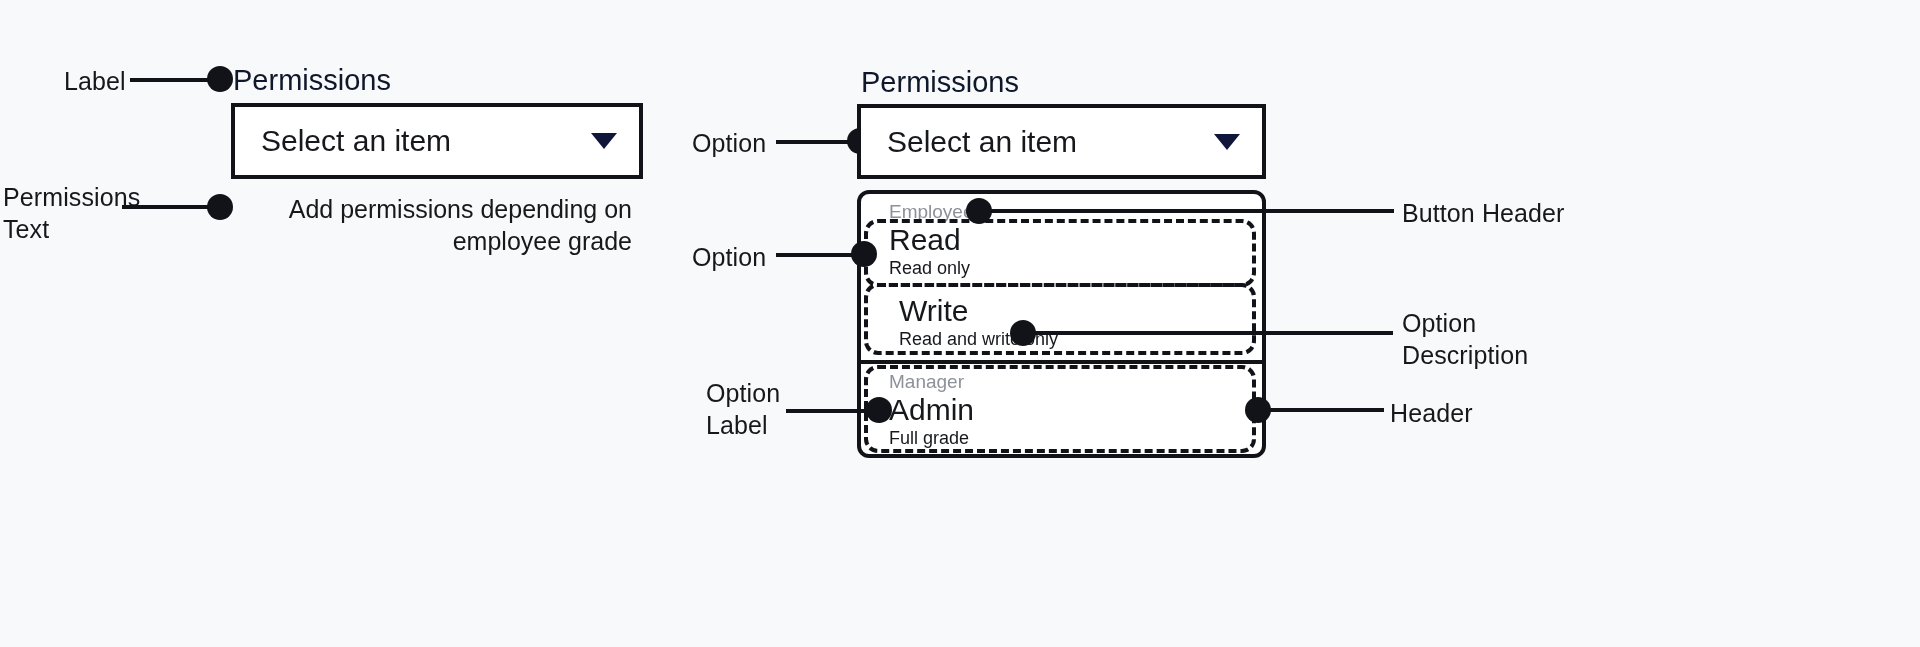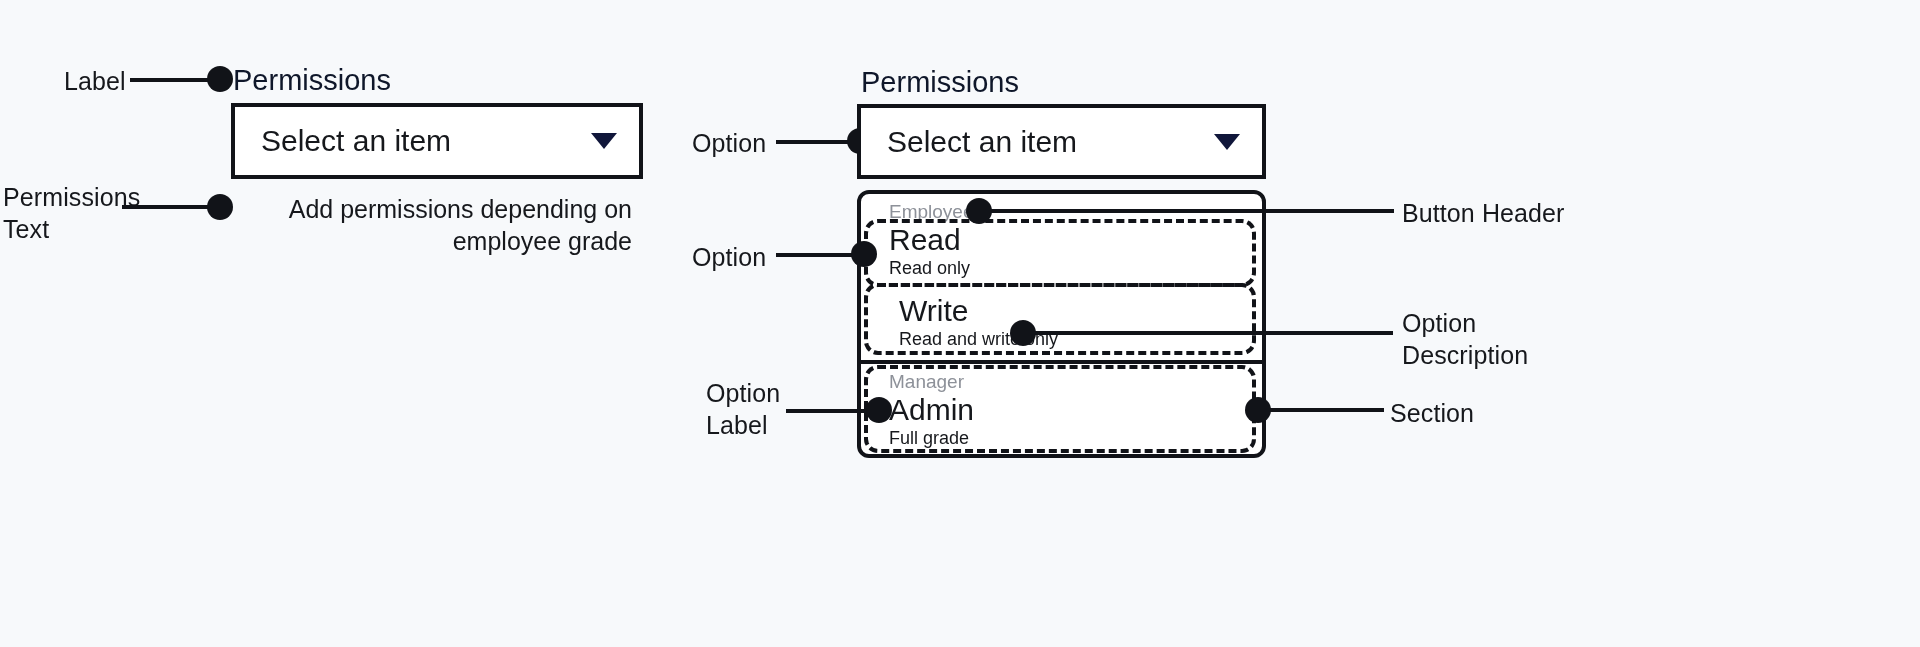--- a/index.html
+++ b/index.html
@@ -182,15 +182,15 @@
   <div class="ann-text" style="left:1402px; top:308px;">Option
 Description</div>
 
   <div class="ann-text" style="left:706px; top:378px;">Option
 Label</div>
   <div class="leader" style="left:786px; top:409px; width:86px;"></div>
   <div class="dot" style="left:866px; top:397px;"></div>
 
   <div class="dot" style="left:1245px; top:397px;"></div>
   <div class="leader" style="left:1258px; top:408px; width:126px;"></div>
-  <div class="ann-text" style="left:1390px; top:398px;">Section</div>
+  <div class="ann-text" style="left:1390px; top:398px;">Header</div>
 
 </div>
 
 </body></html>

